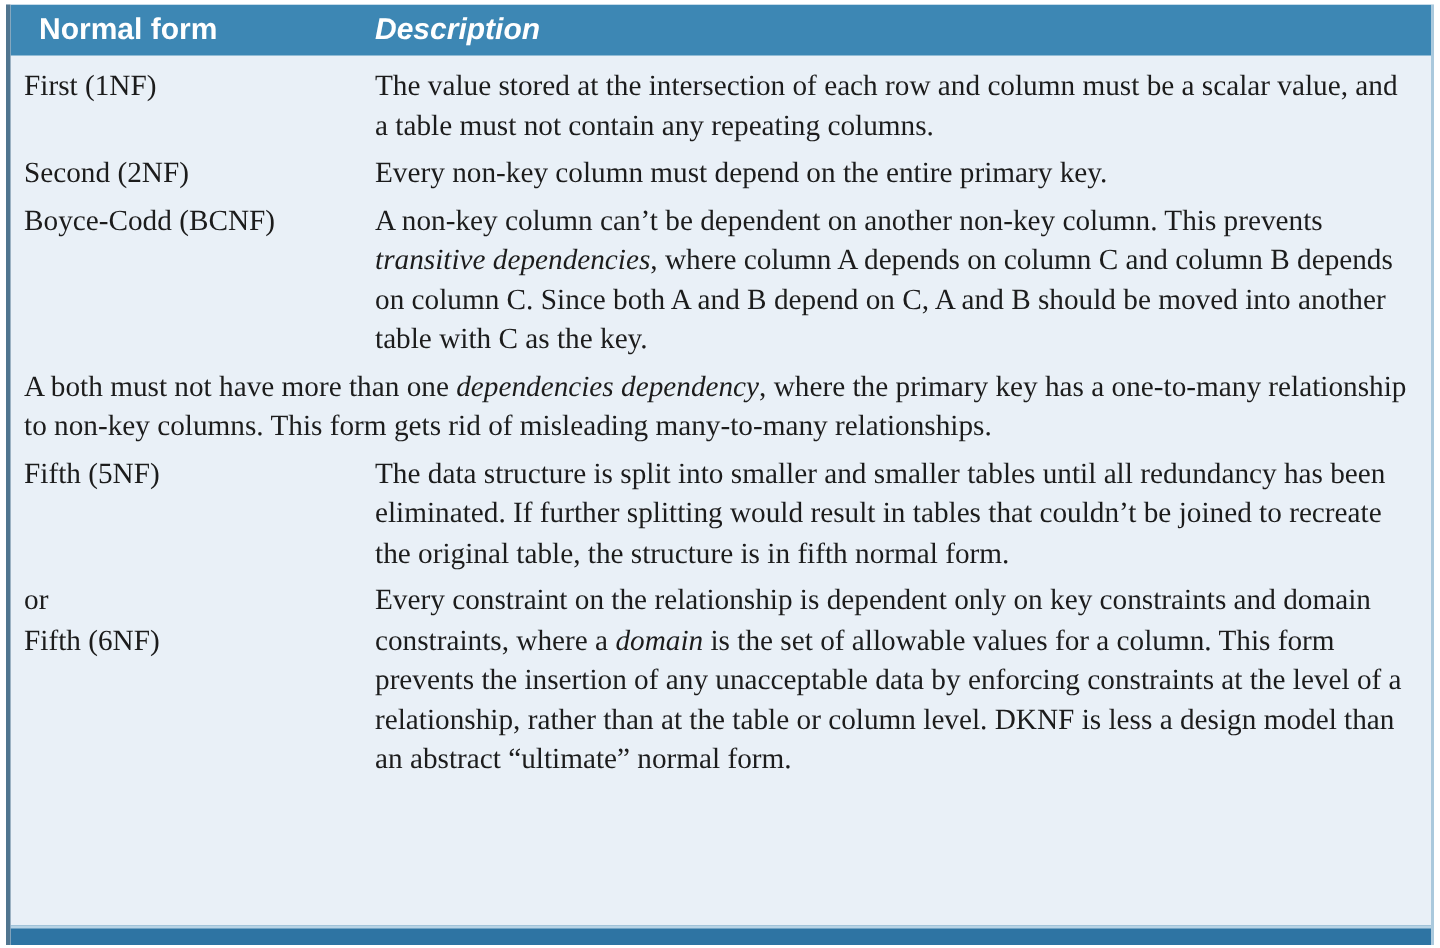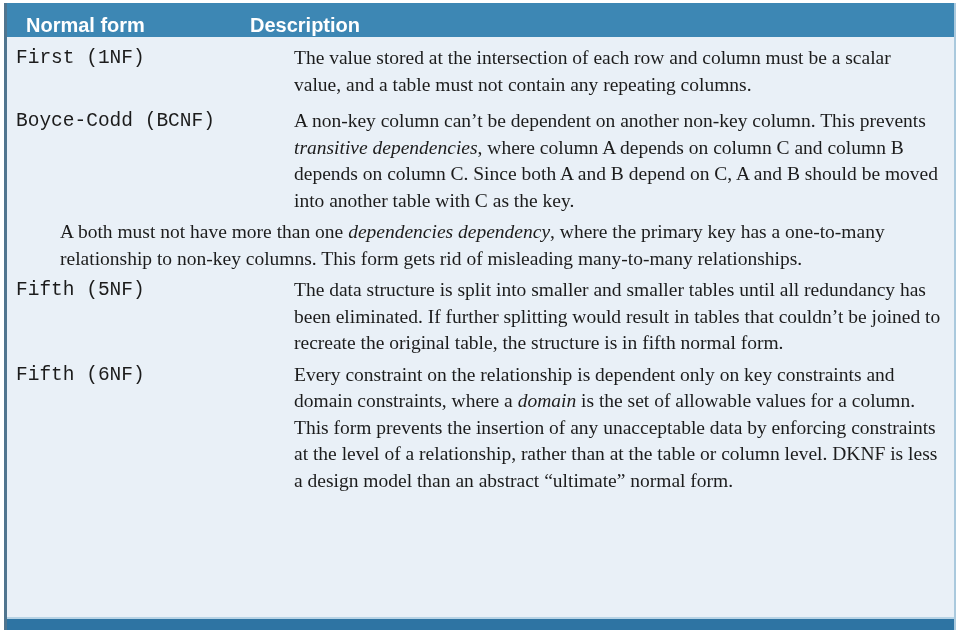--- a/index.html
+++ b/index.html
@@ -21,61 +21,59 @@
     border-left: 3px solid var(--left-border, #50758f);
     border-right: 2px solid var(--right-border, #aac9dd);
     display: flex;
     flex-direction: column;
     overflow: hidden;
     box-sizing: border-box;
   }
   .header-row {
     flex: none;
     display: flex;
-    align-items: flex-end;
+    align-items: center;
     height: 34px;
     background: var(--header-bg, #3d87b4);
   }
   .header-cell {
     font-family: "Liberation Sans", sans-serif;
     font-weight: bold;
     font-size: 20px;
     color: var(--header-text, #ffffff);
     white-space: nowrap;
   }
   .header-cell.col-form {
     flex: none;
     width: 243px;
     padding-left: 19px;
     box-sizing: border-box;
   }
-  .header-cell.col-desc { flex: 1; }
+  .header-cell.col-desc { flex: 1; font-style: italic; }
   .tbody {
     flex: 1;
     padding: 8px 10px 0 9px;
     font-size: 19.5px;
     line-height: 26.5px;
     color: var(--text-color, #1c1c1c);
   }
   .trow {
     display: flex;
     margin-bottom: 5px;
   }
   .cell-form {
     flex: none;
     width: 234px;
     box-sizing: border-box;
     padding-right: 10px;
-    font-family: Liberation Mono, monospace;
   }
   .cell-desc {
     flex: 1;
     padding-right: 2px;
     text-align: left;
-    margin-left: 44px;
   }
   .cell-desc i { font-style: italic; }
   .bottom-bar {
     flex: none;
     height: 11px;
     margin-top: auto;
     background: var(--bottom-bar, #2e74a3);
     border-top: 2px solid var(--separator, #b7d3e5);
   }
 </style>
@@ -92,20 +90,24 @@
 
     <div class="tbody" id="table-body">
   <div class="trow">
     <div class="cell-form">
             <div>First (1NF)</div>
           </div>
     <div class="cell-desc"><span>The value stored at the intersection of each row and column must be a scalar value, and a table must not contain any repeating columns.</span></div>
   </div>
 
   <div class="trow">
+    <div class="cell-form">
+            <div>Second (2NF)</div>
+          </div>
+    <div class="cell-desc"><span>Every non-key column must depend on the entire primary key.</span></div>
   </div>
 
 
   <div class="trow">
     <div class="cell-form">
             <div>Boyce-Codd (BCNF)</div>
           </div>
     <div class="cell-desc"><span>A non-key column can’t be dependent on another non-key column. This prevents </span><i>transitive dependencies</i><span>, where column A depends on column C and column B depends on column C. Since both A and B depend on C, A and B should be moved into another table with C as the key.</span></div>
   </div>
 
@@ -115,20 +117,21 @@
 
   <div class="trow">
     <div class="cell-form">
             <div>Fifth (5NF)</div>
           </div>
     <div class="cell-desc"><span>The data structure is split into smaller and smaller tables until all redundancy has been eliminated. If further splitting would result in tables that couldn’t be joined to recreate the original table, the structure is in fifth normal form.</span></div>
   </div>
 
   <div class="trow">
     <div class="cell-form">
+            <div>or</div>
             <div>Fifth (6NF)</div>
           </div>
     <div class="cell-desc"><span>Every constraint on the relationship is dependent only on key constraints and domain constraints, where a </span><i>domain</i><span> is the set of allowable values for a column. This form prevents the insertion of any unacceptable data by enforcing constraints at the level of a relationship, rather than at the table or column level. DKNF is less a design model than an abstract “ultimate” normal form.</span></div>
   </div>
 </div>
 
     <div class="bottom-bar"></div>
   </div>
 </div>
 

